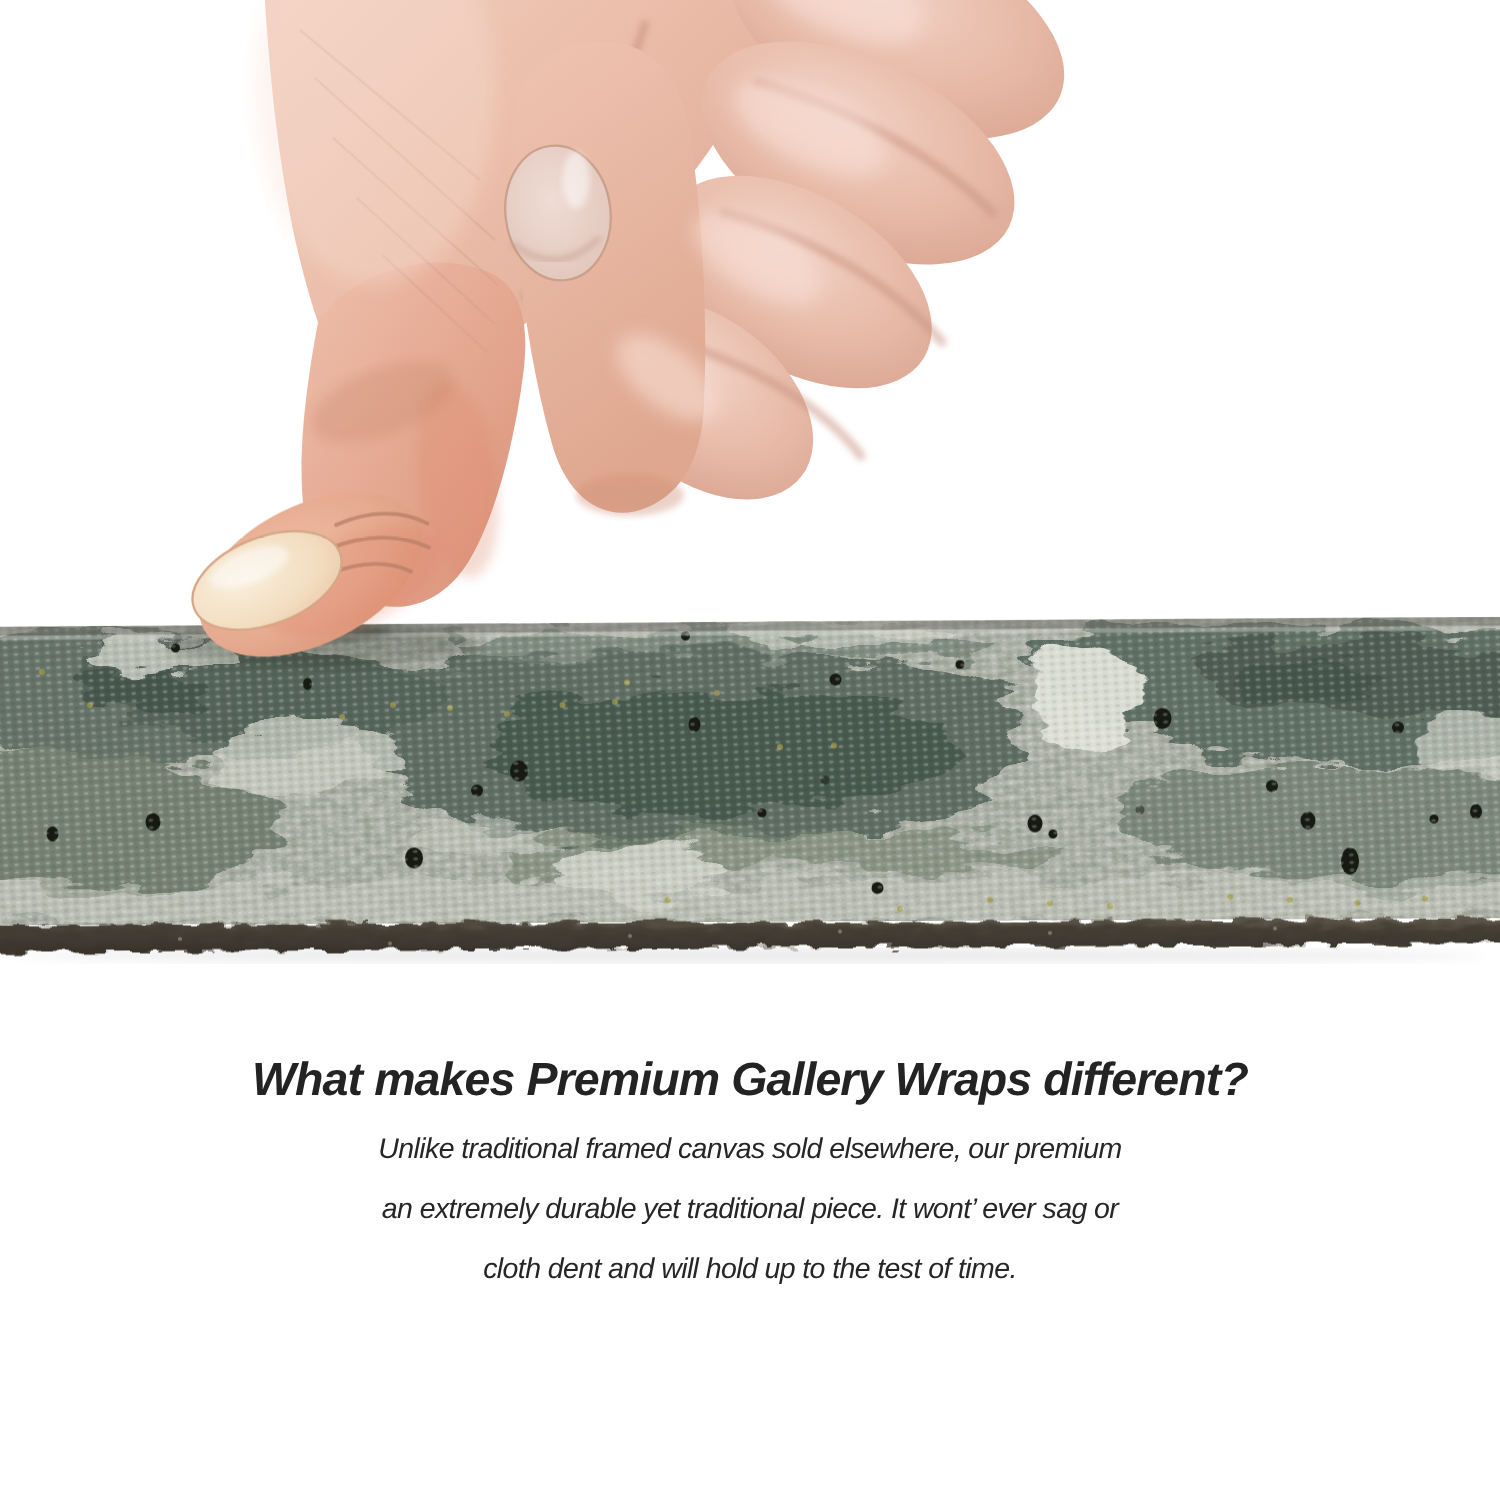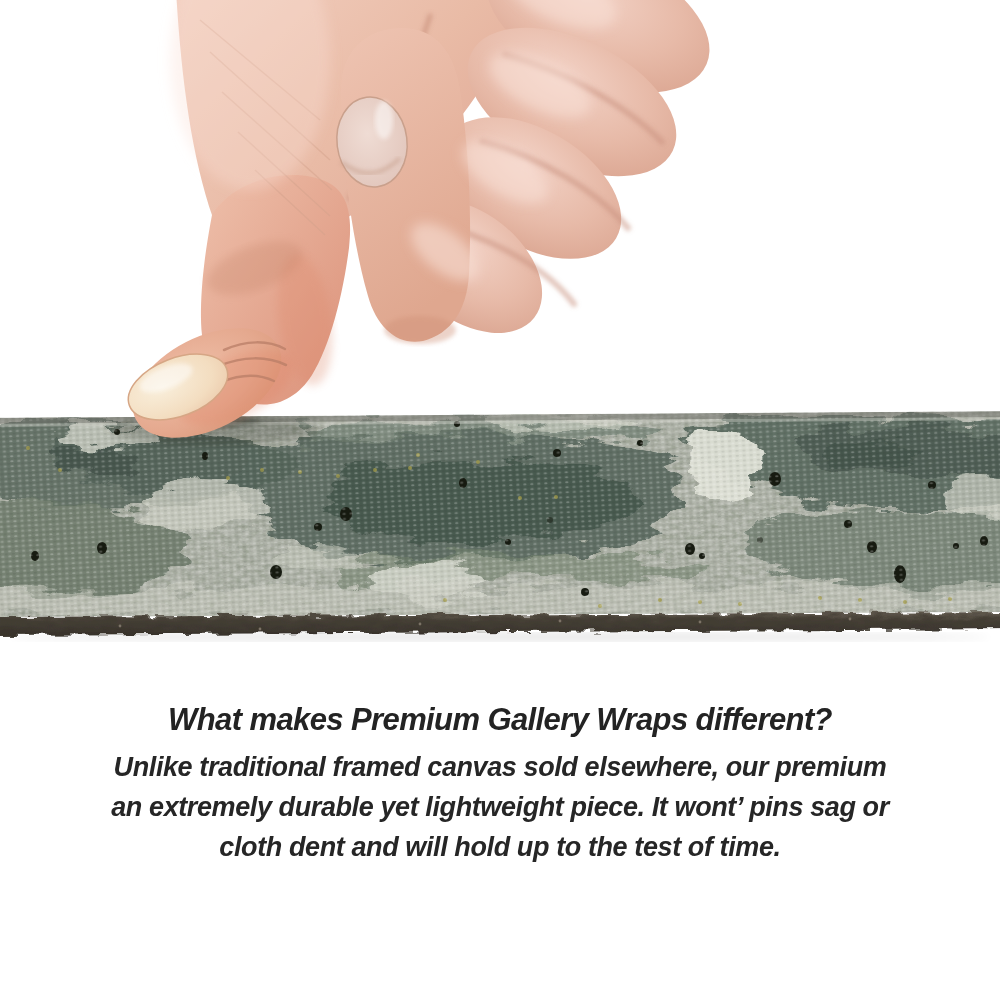--- a/index.html
+++ b/index.html
@@ -3,21 +3,21 @@
 <meta charset="utf-8">
 <style>
   html,body{margin:0;padding:0;background:#ffffff;}
   .page{position:relative;width:1000px;height:1000px;background:#ffffff;overflow:hidden;
         font-family:"Liberation Sans", sans-serif;}
   .hero{position:absolute;left:0;top:0;width:1000px;height:660px;}
   .hero svg{display:block;}
   .info{position:absolute;left:0;top:698px;width:1000px;text-align:center;
          font-style:italic;color:#262626;}
   .heading{font-size:31px;font-weight:700;letter-spacing:-0.6px;line-height:44px;margin-bottom:5px;color:#232323;}
-  .line{font-size:27px;font-weight:700;letter-spacing:-0.4px;line-height:40px;}
+  .line{font-size:19px;font-weight:400;letter-spacing:-0.4px;line-height:40px;}
 </style>
 </head>
 <body>
 
 <div class="page">
 
   <div class="hero">
     <svg width="1000" height="660" viewBox="0 0 1000 660" xmlns="http://www.w3.org/2000/svg">
       <defs>
         <linearGradient id="skinPalm" gradientUnits="userSpaceOnUse" x1="180" y1="0" x2="470" y2="300">
@@ -271,17 +271,17 @@
           <ellipse cx="445" cy="252" rx="40" ry="20" transform="rotate(38 445 252)" opacity="0.6"></ellipse>
           <ellipse cx="250" cy="60" rx="80" ry="130" opacity="0.35"></ellipse>
         </g>
       </g>
     </svg>
   </div>
 
   <div class="info">
     <div class="heading">What makes Premium Gallery Wraps different?</div>
     <div class="line">Unlike traditional framed canvas sold elsewhere, our premium</div>
-    <div class="line">an extremely durable yet lightweight piece. It wont’ pins sag or</div>
+    <div class="line">an extremely durable yet traditional piece. It wont’ ever sag or</div>
     <div class="line">cloth dent and will hold up to the test of time.</div>
   </div>
 
 </div>
 
 </body></html>

